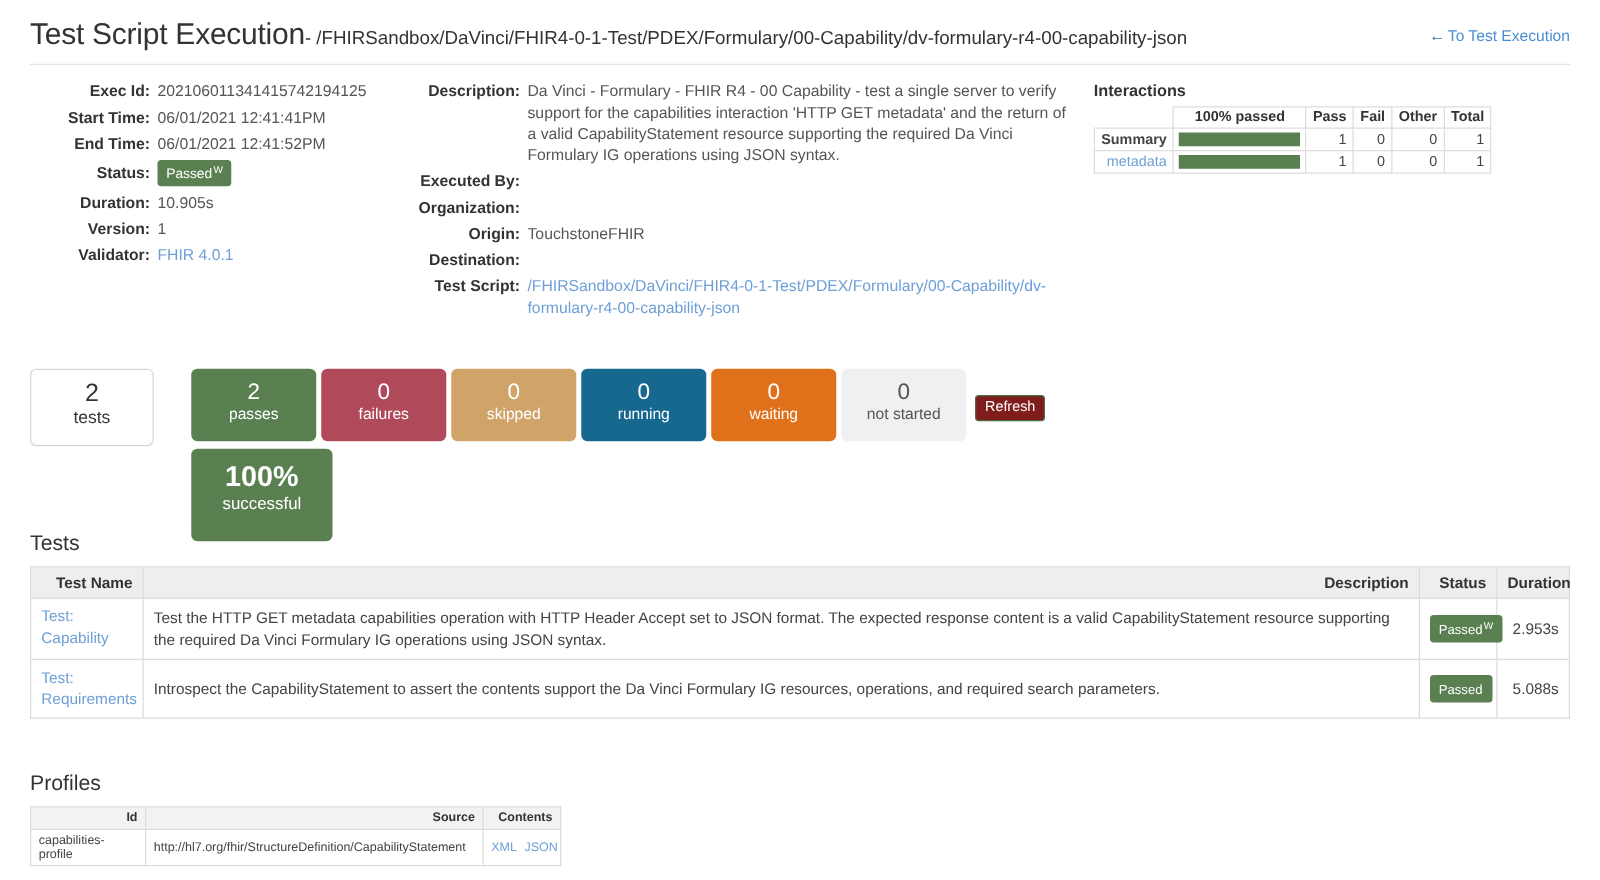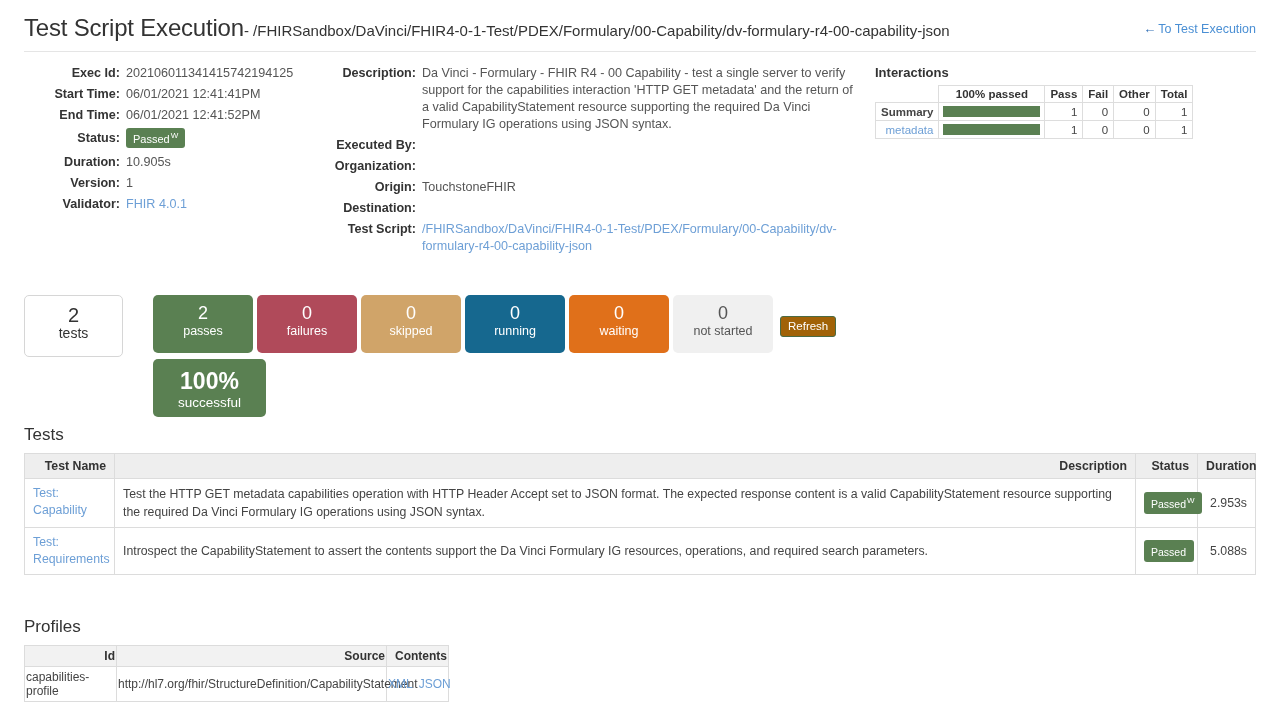--- a/index.html
+++ b/index.html
@@ -136,31 +136,31 @@
   .stat .lbl { font-size: 12.5px; line-height: 16px; }
   .stat.tests {
     background: #fff; color: #333;
     border: 1px solid #d6d6d6;
     width: 99px; height: 62px; padding-top: 9px;
   }
   .stat.tests .num { font-size: 20px; }
   .stat.tests .lbl { font-size: 14px; }
   .stat.pct {
     top: 64px;
-    width: 113px; height: 58px;
+    width: 113px; height: 74px;
     background: #5a8052;
     padding-top: 9px;
   }
   .stat.pct .num { font-size: 23px; font-weight: bold; line-height: 27px; }
   .stat.pct .lbl { font-size: 13.5px; }
   .stat.not-started { background: #f0f0f0; color: #555; }
   .refresh-btn {
     position: absolute;
     top: 21px; left: 756px;
-    background: #a16207;
+    background: #7f1d1d;
     color: #fff;
     border: 1px solid #4a6b44;
     border-radius: 3px;
     font-size: 11.5px;
     font-family: "Liberation Sans", sans-serif;
     padding: 3px 7px 4px 7px;
     cursor: pointer;
   }
 
   
@@ -202,21 +202,21 @@
   #tests-table col.c3 { width: 62px; }
   #tests-table col.c4 { width: 58px; }
   #tests-table td.desc { line-height: 18px; margin-left: 8px; }
   #tests-table .badge { font-size: 10.5px; padding: 3px 7px 4px 7px; }
 
   
   #profiles-table { width: 424px; }
   #profiles-table col.p1 { width: 92px; }
   #profiles-table col.p2 { width: 270px; }
   #profiles-table col.p3 { width: 62px; }
-  #profiles-table td, #profiles-table th { padding: 3px 1px; font-size: 12px; }
+  #profiles-table td, #profiles-table th { padding: 3px 6px; font-size: 10px; }
   #profiles-table thead th { background: #f2f2f2; }
   #profiles-table a { color: #6d9fd6; text-decoration: none; margin-right: 6px; text-align: right; }
 </style>
 </head>
 <body>
 
 <div id="page">
 
   <div class="page-header">
     <span class="title-main">Test Script Execution</span><span class="title-sub">- </span><span class="title-sub">/FHIRSandbox/DaVinci/FHIR4-0-1-Test/PDEX/Formulary/00-Capability/dv-formulary-r4-00-capability-json</span>

